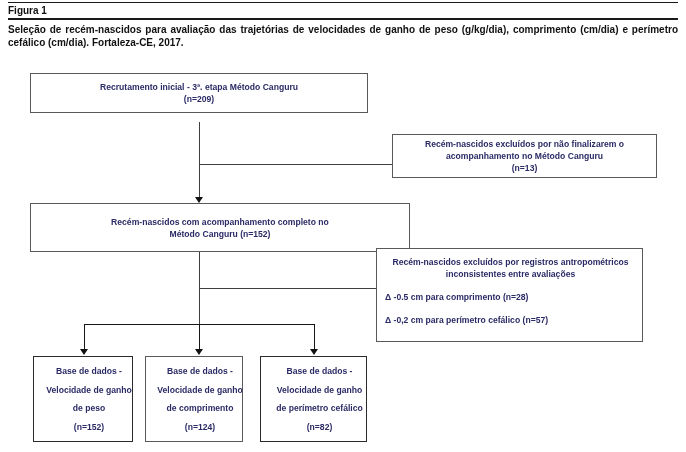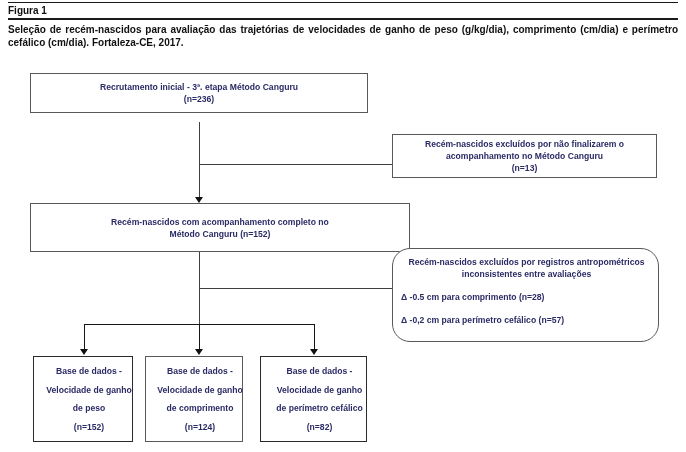--- a/index.html
+++ b/index.html
@@ -20,22 +20,22 @@
   .box{
     position:absolute;background:#fff;border:1px solid #595959;box-sizing:border-box;
     display:flex;flex-direction:column;align-items:center;justify-content:center;
     font-size:8.6px;font-weight:bold;color:#2b2b66;text-align:center;line-height:12px;
   }
   .box div{white-space:nowrap;}
   #box-recruitment{left:30px;top:73px;width:338px;height:40px;}
   #box-excluded1{left:392px;top:134px;width:265px;height:44px;}
   #box-complete{left:30px;top:203px;width:380px;height:49px;}
   #box-excluded2{
-    left:392px;top:248px;width:267px;height:94px;
-    justify-content:flex-start;align-items:stretch;padding:7px 6px 0 8px;border-radius:18px;
+    left:376px;top:248px;width:267px;height:94px;
+    justify-content:flex-start;align-items:stretch;padding:7px 6px 0 8px;
   }
   #box-excluded2 .ex2-head{text-align:center;line-height:12px;}
   #box-excluded2 .ex2-item{text-align:left;margin-top:12px;line-height:11px;}
   .dbbox{line-height:18.5px;padding-left:12px;}
   #box-db-weight{left:33px;top:356px;width:100px;height:86px;border-color:#2a2a2a;}
   #box-db-length{left:145px;top:356px;width:98px;height:86px;}
   #box-db-head{left:260px;top:356px;width:107px;height:86px;border-color:#2a2a2a;}
   
   .line{position:absolute;background:#3f3f3f;}
   .vline{width:1px;}
@@ -66,21 +66,21 @@
   <div class="line hline" style="left:84px;top:324px;width:231px;background:#161616;"></div>
   <div class="line vline" style="left:84px;top:324px;height:26px;background:#161616;"></div>
   <div class="line vline" style="left:199px;top:324px;height:26px;background:#161616;"></div>
   <div class="line vline" style="left:314px;top:324px;height:26px;background:#161616;"></div>
   <div class="arrow-down" style="left:80px;top:349px;"></div>
   <div class="arrow-down" style="left:195px;top:349px;"></div>
   <div class="arrow-down" style="left:310px;top:349px;"></div>
 
   <div id="box-recruitment" class="box">
     <div>Recrutamento inicial - 3ª. etapa Método Canguru</div>
-    <div>(n=236)</div>
+    <div>(n=209)</div>
   </div>
 
   <div id="box-excluded1" class="box">
     <div>Recém-nascidos excluídos por não finalizarem o</div>
     <div>acompanhamento no Método Canguru</div>
     <div>(n=13)</div>
   </div>
 
   <div id="box-complete" class="box">
     <div>Recém-nascidos com acompanhamento completo no</div>

